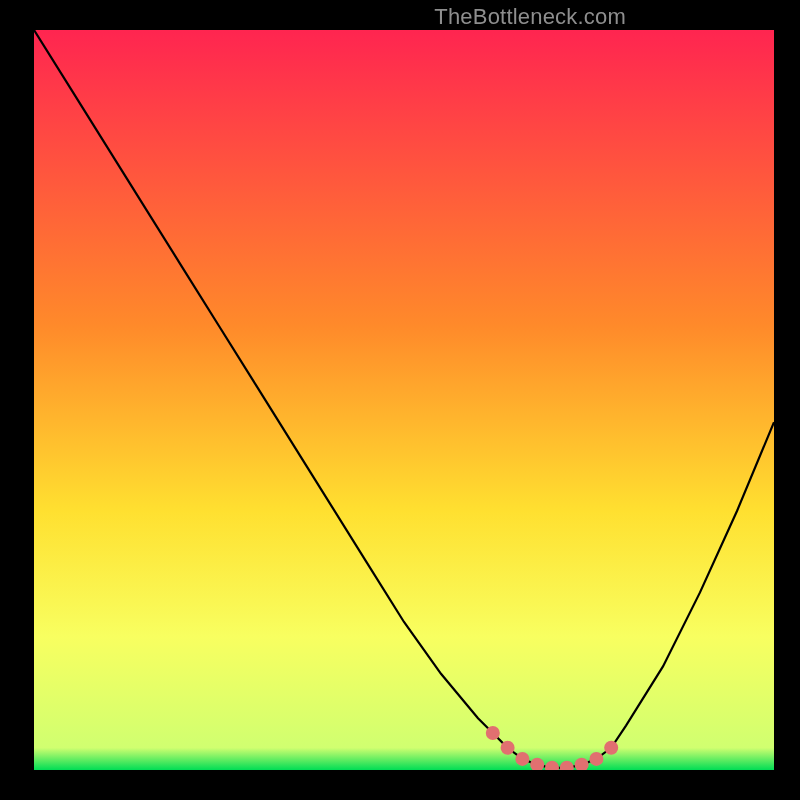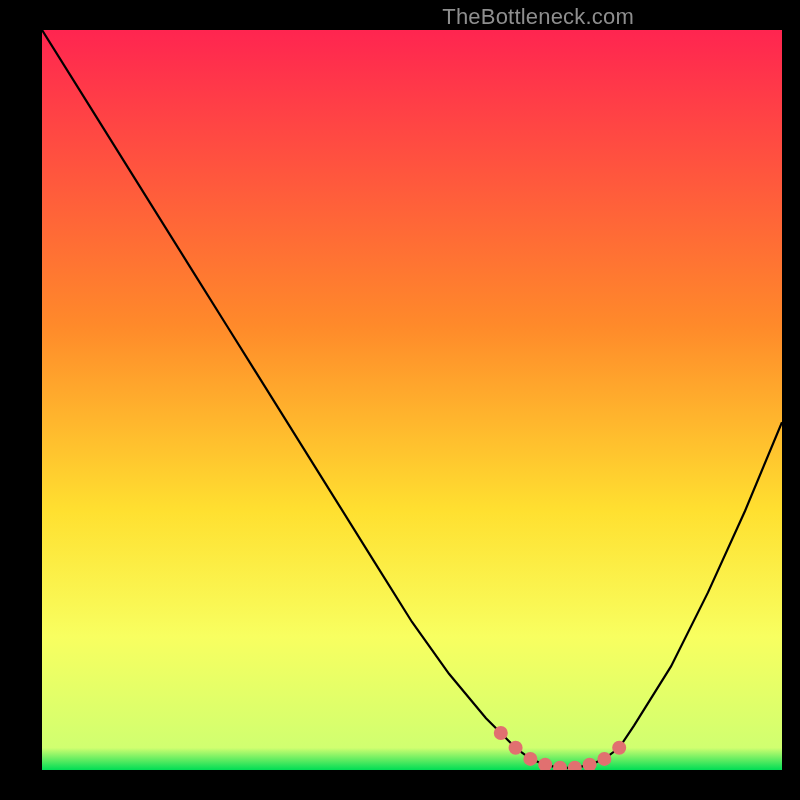--- a/index.html
+++ b/index.html
@@ -6,21 +6,21 @@
     margin: 0;
     padding: 0;
     width: 800px;
     height: 800px;
     background: #000;
     overflow: hidden;
   }
   .frame {
     position: absolute;
     top: 0;
-    left: 12px;
+    left: 4px;
     width: 652px;
     height: 800px;
     background: #000;
   }
   .plot {
     position: absolute;
     top: 30px;
     left: 30px;
     width: 740px;
     height: 740px;

